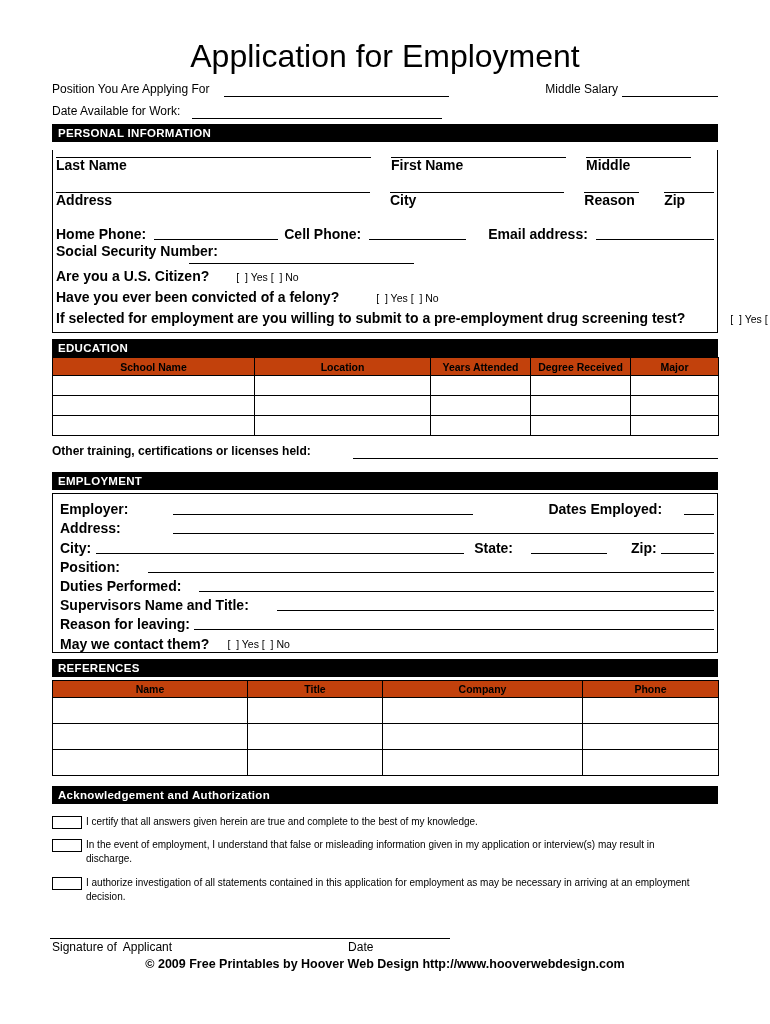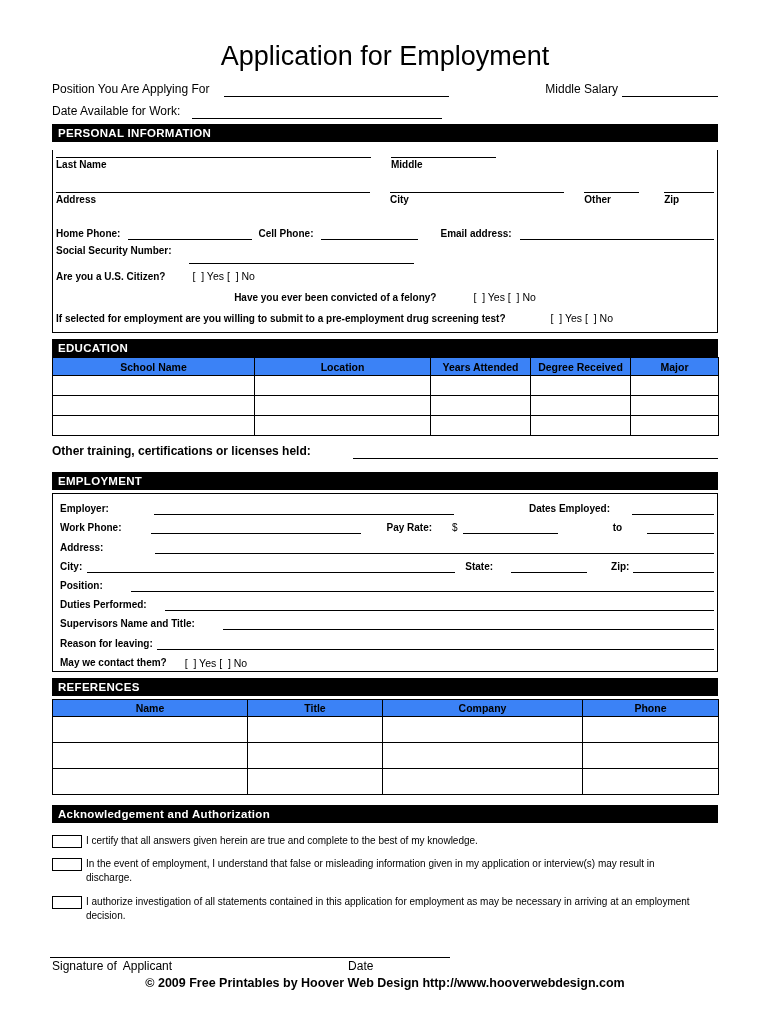--- a/index.html
+++ b/index.html
@@ -5,24 +5,24 @@
   * { box-sizing: border-box; margin: 0; padding: 0; }
   html,body { background:#fff; }
   body {
     width: 770px; height: 1024px;
     font-family: "Liberation Sans", sans-serif;
     color: #000;
     padding-top: 42px;
   }
   .content { margin: 0 52px; width: 666px; }
 
-  .page-title { font-size: 27px; line-height: 28px; font-weight: 500; text-align: center; }
+  .page-title { font-size: 32px; line-height: 28px; font-weight: 500; text-align: center; }
 
   .row { display: flex; align-items: flex-end; }
-  .lbl  { font-weight: bold; font-size: 10px; line-height: 12px; white-space: nowrap; }
+  .lbl  { font-weight: bold; font-size: 14px; line-height: 12px; white-space: nowrap; }
   .rlbl { font-size: 12px; line-height: 15px; white-space: nowrap; }
   .ul { border-bottom: 1.5px solid #000; height: 3px; display: inline-block; }
   .yesno { font-size: 10.5px; line-height: 12px; white-space: pre; }
 
   .top-row1 { margin-top: 12px; }
   .top-row2 { margin-top: 7px; }
 
   .bar {
     background: #000; color: #fff; font-weight: bold;
     font-size: 11.5px; line-height: 12px; padding: 3px 6px;
@@ -36,27 +36,27 @@
 
   .pbox { border: 1.5px solid #000; border-top: none; padding: 0 3px 7px 3px; }
   .p-row1 { margin-top: 8px; }
   .p-row2 { margin-top: 14px; }
   .wcol .wline { border-bottom: 1.5px solid #000; height: 8px; }
   .wcol .lbl { margin-top: 1px; }
   .p-phones { margin-top: 22px; }
   .p-ssn-label { margin-top: 5px; align-items: flex-end; }
   .p-ssn-line { margin-top: 4px; }
   .p-q { margin-top: 6px; align-items: baseline; }
-  .p-q2 { margin-top: 8px; justify-content: center; }
+  .p-q2 { margin-top: 8px; }
   .p-q3 { margin-top: 8px; }
 
   table { border-collapse: collapse; table-layout: fixed; width: 666px; }
   th, td { border: 1.5px solid #000; }
   thead th {
-    background: #3b82f6; font-size: 10.5px; font-weight: bold;
+    background: #c2410c; font-size: 10.5px; font-weight: bold;
     text-align: center; height: 18px; padding: 2px;
   }
   .edu-table td { height: 20px; }
   .ref-table thead th { height: 16px; }
   .ref-table td { height: 26px; }
 
   .other-training { margin-top: 8px; }
   .other-training .rlbl { font-weight: bold; }
 
   .ebox { border: 1.5px solid #000; margin-top: 3px; padding: 2px 3px 2px 7px; }
@@ -95,38 +95,42 @@
   </div>
 
   <div class="bar bar-personal">PERSONAL INFORMATION</div>
   <div class="pbox">
 
     <div class="row p-row1">
       <div class="wcol" style="width:315px;">
         <div class="wline"></div>
         <div class="lbl">Last Name</div>
       </div>
+      <div class="wcol" style="width:175px; margin-left:20px;">
+        <div class="wline"></div>
+        <div class="lbl">First Name</div>
+      </div>
       <div class="wcol" style="width:105px; margin-left:20px;">
         <div class="wline"></div>
         <div class="lbl">Middle</div>
       </div>
     </div>
 
     <div class="row p-row2">
       <div class="wcol" style="width:315px;">
         <div class="wline"></div>
         <div class="lbl">Address</div>
       </div>
       <div class="wcol" style="width:175px; margin-left:20px;">
         <div class="wline"></div>
         <div class="lbl">City</div>
       </div>
       <div class="wcol" style="width:55px; margin-left:20px;">
         <div class="wline"></div>
-        <div class="lbl">Other</div>
+        <div class="lbl">Reason</div>
       </div>
       <div class="wcol" style="width:50px; margin-left:25px;">
         <div class="wline"></div>
         <div class="lbl">Zip</div>
       </div>
     </div>
 
     <div class="row p-phones">
       <span class="lbl">Home Phone:</span>
       <span class="ul" style="width:124px; margin-left:8px;"></span>
@@ -210,29 +214,20 @@
   <div class="bar bar-employment">EMPLOYMENT</div>
   <div class="ebox">
 
     <div class="e-row">
       <span class="lbl">Employer:</span>
       <span class="ul" style="width:300px; margin-left:45px;"></span>
       <span class="lbl" style="margin-left:75px;">Dates Employed:</span>
       <span class="ul" style="flex:1; margin-left:22px;"></span>
     </div>
 
-    <div class="e-row">
-      <span class="lbl">Work Phone:</span>
-      <span class="ul" style="width:210px; margin-left:30px;"></span>
-      <span class="lbl" style="margin-left:25px;">Pay Rate:</span>
-      <span class="lbl" style="margin-left:20px; font-weight:normal;">$</span>
-      <span class="ul" style="width:95px; margin-left:5px;"></span>
-      <span class="lbl" style="margin-left:55px;">to</span>
-      <span class="ul" style="flex:1; margin-left:25px;"></span>
-    </div>
 
     <div class="e-row">
       <span class="lbl">Address:</span>
       <span class="ul" style="flex:1; margin-left:52px;"></span>
     </div>
 
     <div class="e-row">
       <span class="lbl">City:</span>
       <span class="ul" style="width:368px; margin-left:5px;"></span>
       <span class="lbl" style="margin-left:10px;">State:</span>

